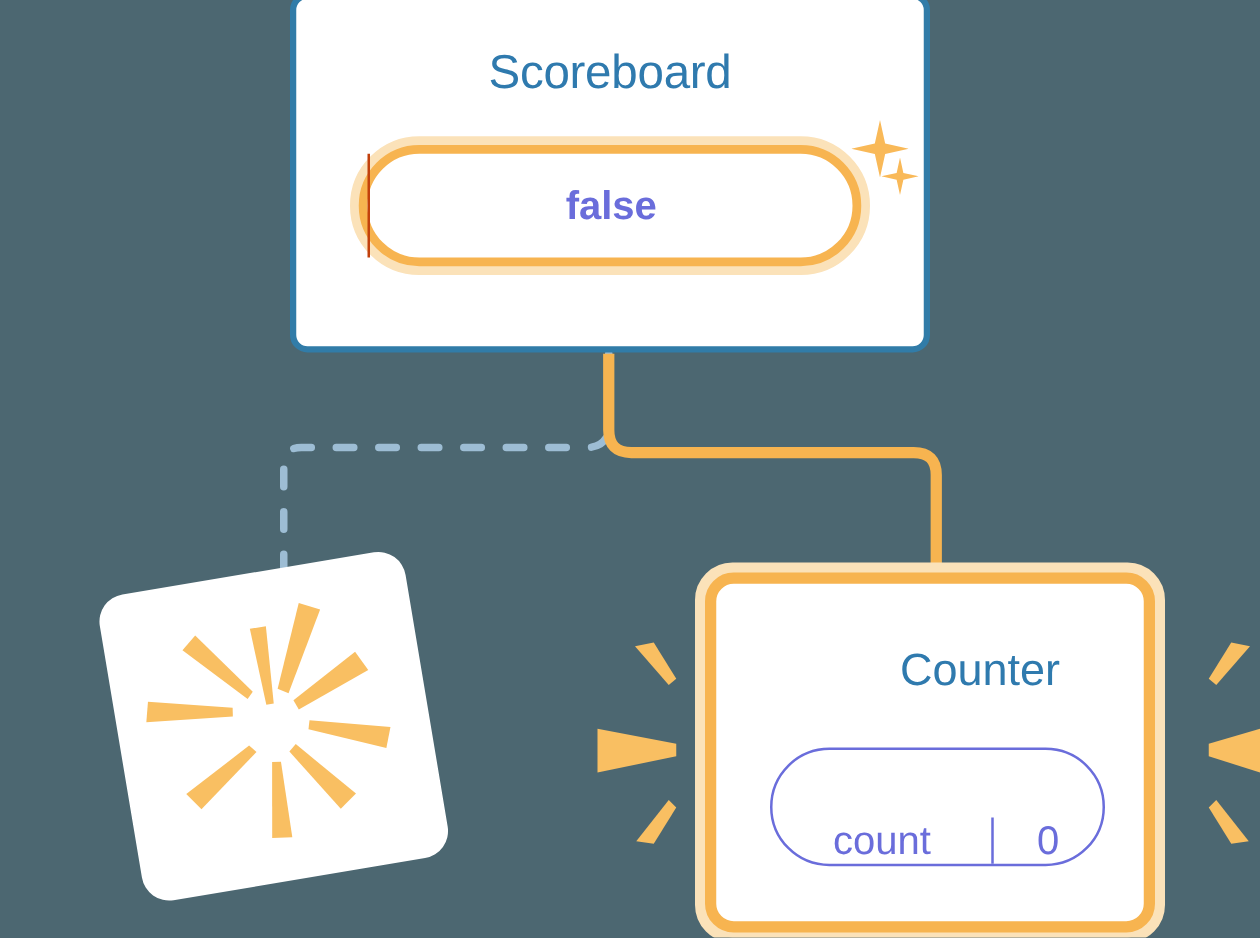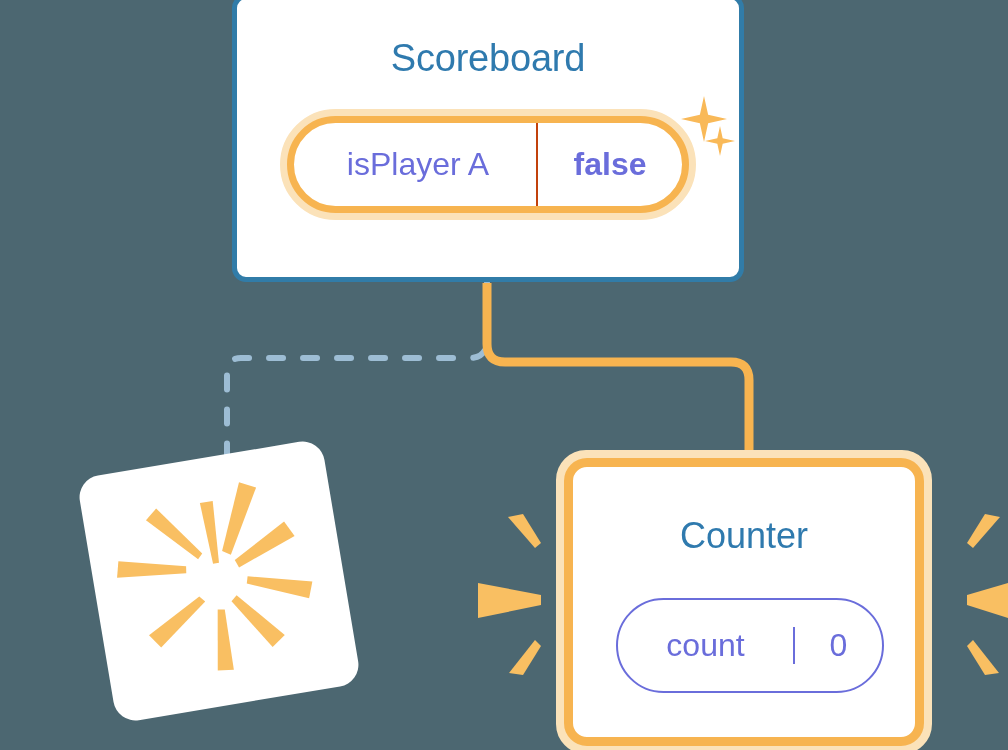--- a/index.html
+++ b/index.html
@@ -138,35 +138,36 @@
     background: #ffffff;
   }
   #counter-title {
     position: absolute;
     left: 0;
     top: 48px;
     width: 100%;
     text-align: center;
     font-size: 36px;
     color: #2f7aae;
+    padding-left: 40px;
   }
 
   
   #counter-pill {
     position: absolute;
     left: 43px;
     top: 131px;
     width: 268px;
     height: 95px;
     box-sizing: border-box;
     border: 2px solid #6a6ddb;
     border-radius: 50px;
     background: #ffffff;
     display: flex;
-    align-items: center;
+    align-items: flex-end;
   }
   #counter-pill .pill-key {
     flex: 0 0 175px;
     font-size: 32px;
   }
   #counter-pill .pill-val {
     flex: 1 1 auto;
     font-size: 32px;
     border-left: 2px solid #6a6ddb;
   }
@@ -202,21 +203,20 @@
 
     <path d="M 487 283 L 487 344 Q 487 362 505 362 L 731 362 Q 749 362 749 380 L 749 466" fill="none" stroke="#f7b450" stroke-width="9" stroke-linecap="butt"></path>
   </svg>
 
   <div class="comp-box" id="scoreboard-box">
 
     <div id="scoreboard-title">Scoreboard</div>
 
     <div id="scoreboard-pill">
       <div id="scoreboard-pill-inner">
-        <div class="pill-key">isPlayer A</div>
         <div class="pill-val">false</div>
       </div>
     </div>
   </div>
 
   <div class="sparkle" id="sparkle-big"></div>
   <div class="sparkle" id="sparkle-small"></div>
 
   <div id="burst-card">
     

